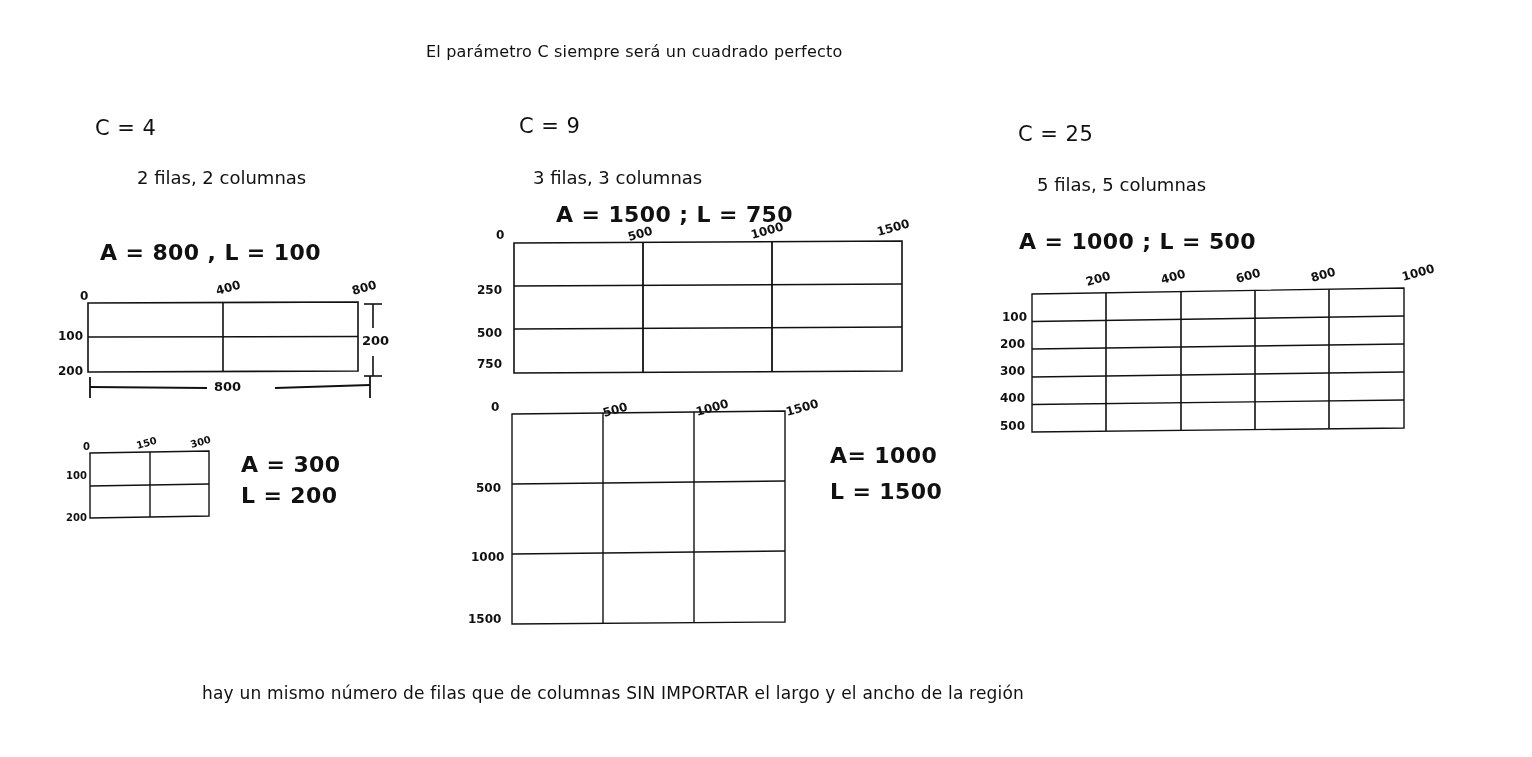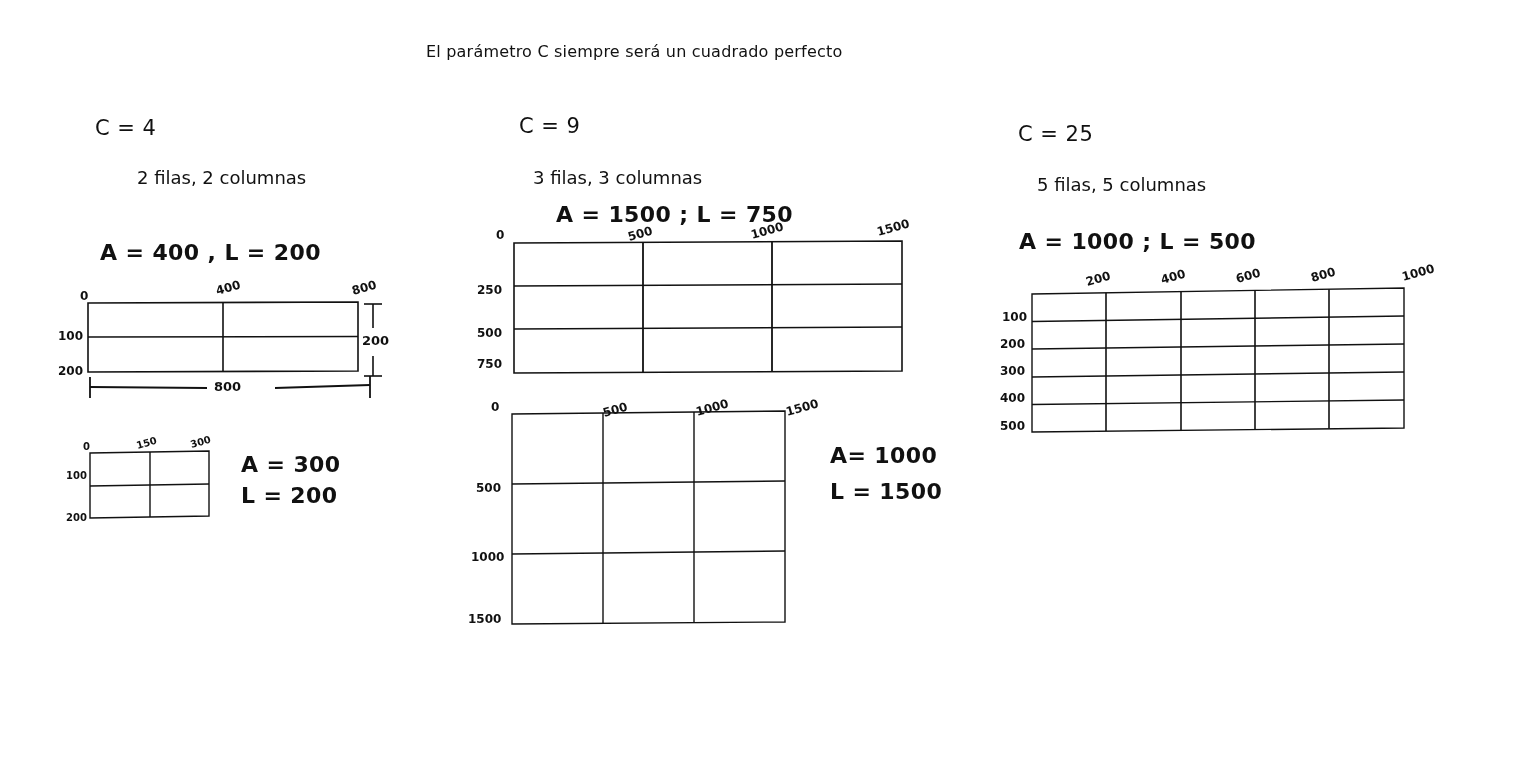--- a/index.html
+++ b/index.html
@@ -69,21 +69,21 @@
 </head>
 <body>
 
 <div class="canvas">
 
   <div class="txt title" style="left:426px; top:42px;">El parámetro C siempre será un cuadrado perfecto</div>
 
   <div class="txt header" style="left:95px; top:116px;">C = 4</div>
   <div class="txt sub" style="left:137px; top:167px;">2 filas, 2 columnas</div>
 
-  <div class="txt eq" style="left:100px; top:240px;">A = 400 ,  L = 200</div>
+  <div class="txt eq" style="left:100px; top:240px;">A = 800 ,  L = 100</div>
 
   <div class="grid" style="left:80px; top:290px;">
     <svg width="320" height="120" viewBox="0 0 320 120">
       <path d="M8,13 L278,12 L278,81 L8,82 Z" stroke-width="1.6"></path>
       <line x1="8" y1="47" x2="278" y2="46.5" stroke-width="1.6"></line>
       <line x1="143" y1="12.5" x2="143" y2="81.5" stroke-width="1.6"></line>
     </svg>
   </div>
 
   <div class="txt tick" style="left:80px; top:289px;">0</div>
@@ -194,14 +194,15 @@
   <div class="txt tick rot-n" style="left:1238px; top:272px;">600</div>
   <div class="txt tick rot-n" style="left:1313px; top:271px;">800</div>
   <div class="txt tick rot-n" style="left:1404px; top:270px;">1000</div>
 
   <div class="txt tick" style="left:1002px; top:310px;">100</div>
   <div class="txt tick" style="left:1000px; top:337px;">200</div>
   <div class="txt tick" style="left:1000px; top:364px;">300</div>
   <div class="txt tick" style="left:1000px; top:391px;">400</div>
   <div class="txt tick" style="left:1000px; top:419px;">500</div>
 
+  <div class="txt footer" style="left:202px; top:678px;">hay un mismo número de filas que de columnas SIN IMPORTAR el largo y el ancho de la región</div>
 
 </div>
 
 </body></html>

